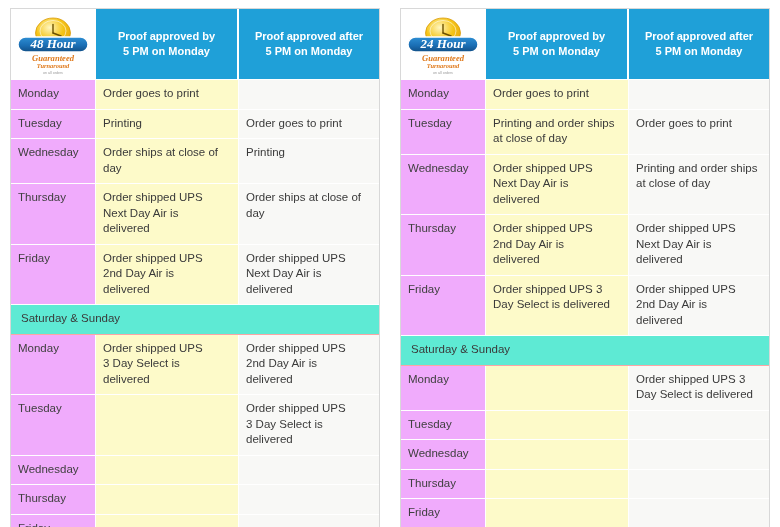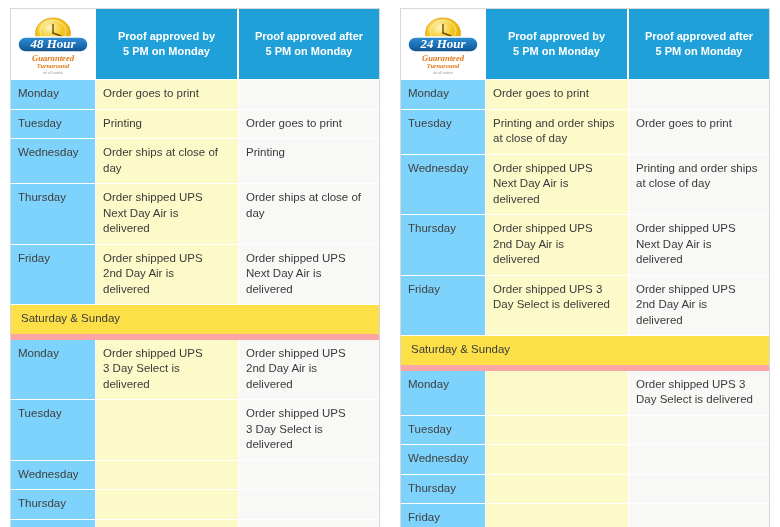--- a/index.html
+++ b/index.html
@@ -41,21 +41,21 @@
     box-sizing: border-box;
     font-size: 11.5px;
     line-height: 15.5px;
     color: #3a3a3a;
     padding: 6px 7px 7px 7px;
     border-bottom: 1px solid #ffffff;
   }
   .c-day {
     width: 85px;
     min-width: 85px;
-    background: #7dd3fc;
+    background: #f0abfc;
     color: #404040;
     border-right: 1px solid #ffffff;
   }
   .c-a {
     width: 143px;
     min-width: 143px;
     background: #fdfac9;
     border-right: 1px solid #ffffff;
   }
   .c-b {
@@ -92,27 +92,27 @@
     min-width: 143px;
     border-right: 2px solid #ffffff;
   }
   .h-b {
     flex: 1 1 auto;
     align-items: center;
   }
   
   .row-weekend .c-week {
     width: 100%;
-    background: #fde047;
+    background: #5eead4;
     color: #3a3a3a;
     font-size: 11.5px;
     line-height: 15.5px;
     padding: 6px 7px 7px 10px;
     box-sizing: border-box;
-    border-bottom: 6px solid #fca5a5;
+    border-bottom: 1px solid #fca5a5;
   }
   
   .logo {
     width: 78px;
     height: 66px;
     position: relative;
     display: block;
   }
   .logo svg { display: block; }
   .nowrap-line { display: block; }

